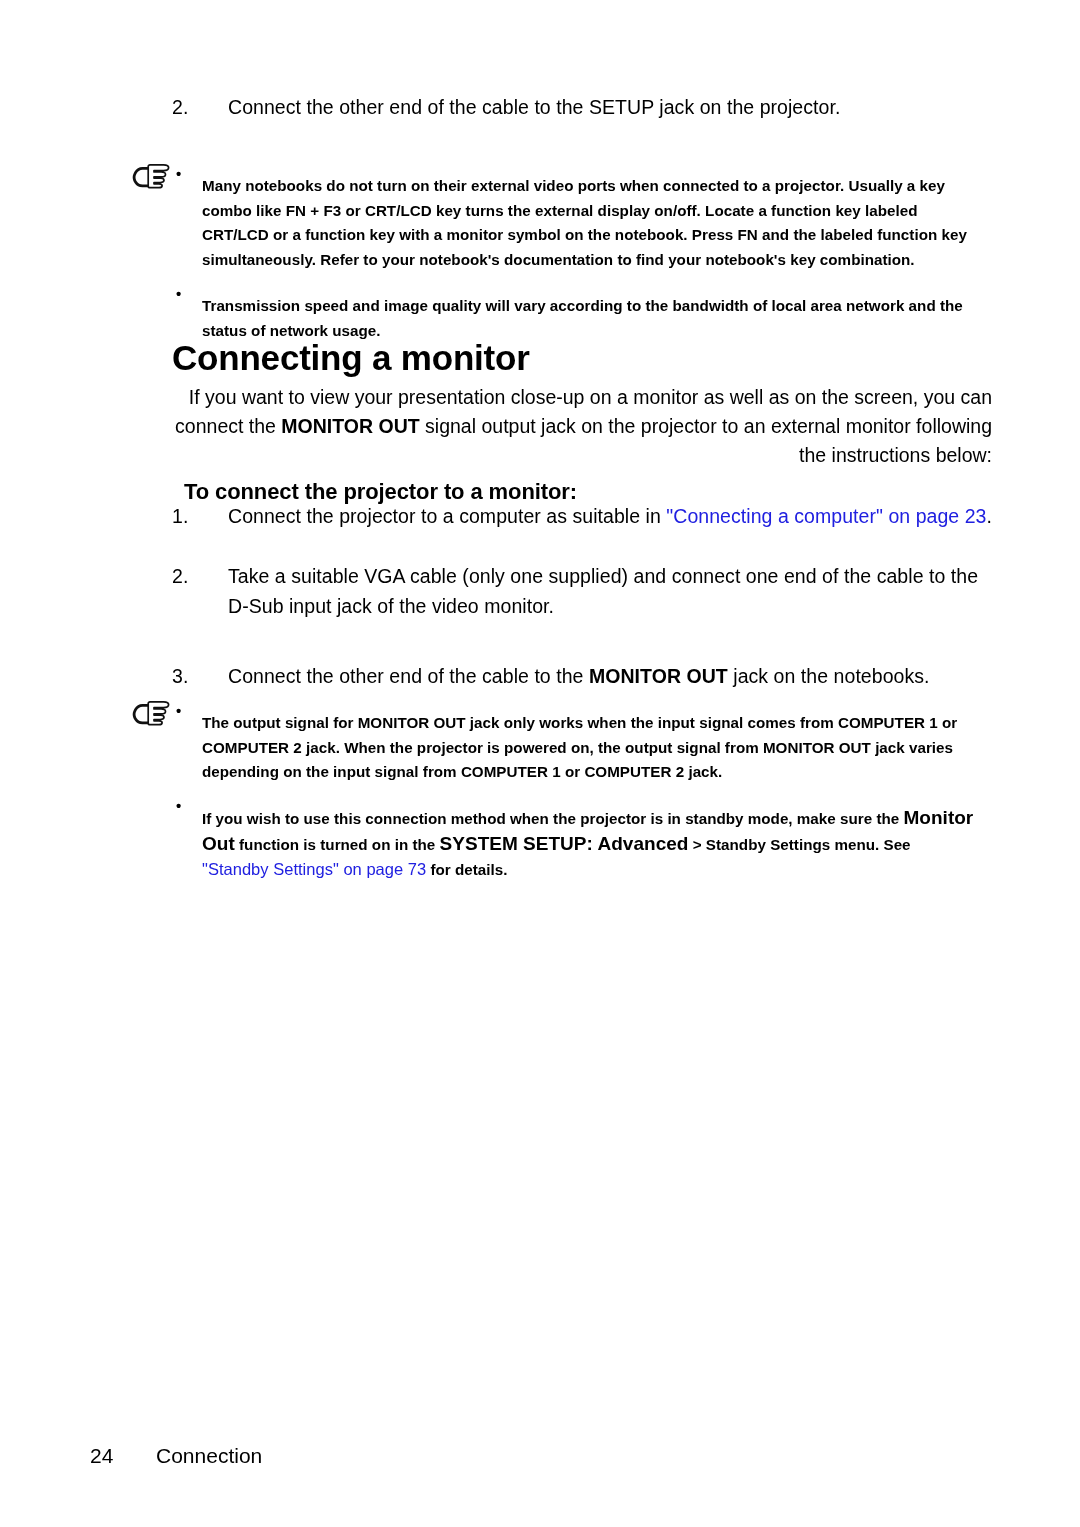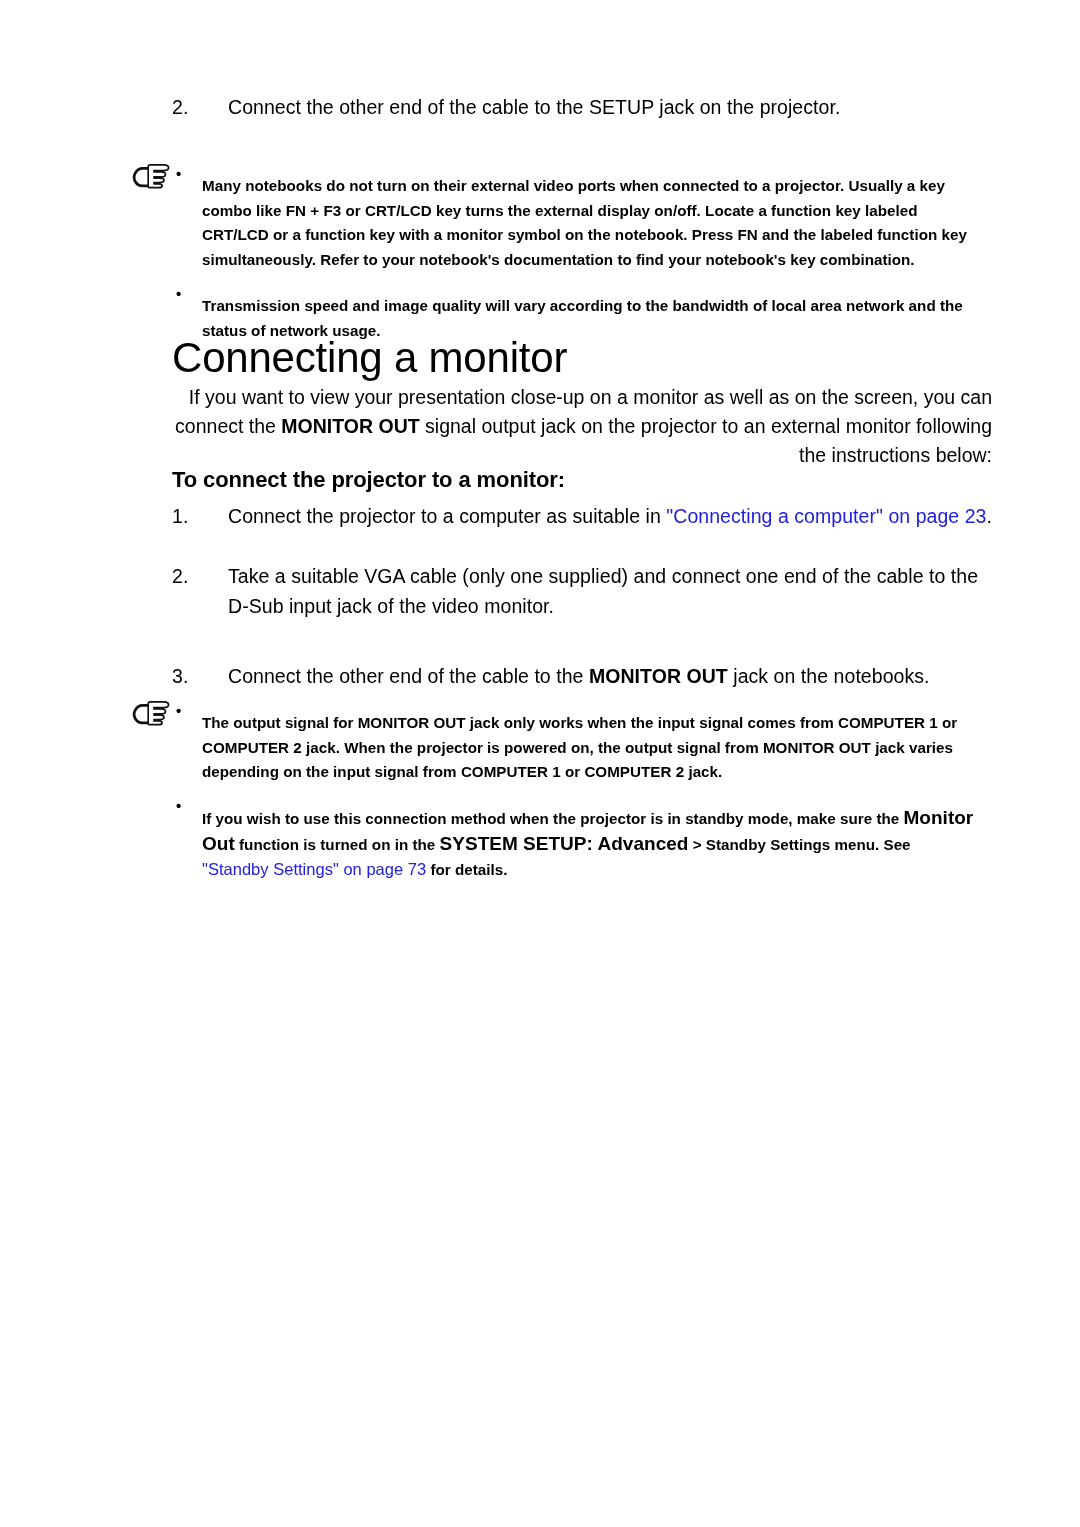--- a/index.html
+++ b/index.html
@@ -57,23 +57,23 @@
 
   
   .body-par {
     font-size: 19.5px;
     line-height: 29px;
     font-weight: 400;
   }
 
   
   .h1 {
-    font-size: 42px;
+    font-size: 35px;
     line-height: 42px;
-    font-weight: 400;
+    font-weight: 700;
     letter-spacing: -0.2px;
   }
   .h2 {
     font-size: 22px;
     line-height: 28px;
     font-weight: 700;
     letter-spacing: -0.1px;
   }
 
   
@@ -174,21 +174,21 @@
   <div class="note" style="left:128px; top:282px; width:852px;">
     <div class="note-icon blank"></div>
     <div class="note-bullet">•</div>
     <div class="note-text">Transmission speed and image quality will vary according to the bandwidth of local area network and the status of network usage.</div>
   </div>
 
   <h1 class="blk h1" style="left:172px; top:337px; width:820px; margin:0;">Connecting a monitor</h1>
 
   <p class="blk body-par" style="left:172px; top:383px; width:820px; margin:0;text-align:right;"><span>If you want to view your presentation close-up on a monitor as well as on the screen, you can connect the </span><b>MONITOR OUT</b><span> signal output jack on the projector to an external monitor following the instructions below:</span></p>
 
-  <h2 class="blk h2" style="left:172px; top:466px; width:820px; margin:0;">To connect the projector to a monitor:</h2>
+  <h2 class="blk h2" style="left:172px; top:466px; width:820px; margin:12px;">To connect the projector to a monitor:</h2>
 
   <div class="blk step" style="left:172px; top:501px; width:820px;">
     <div class="step-num">1.</div>
     <div class="step-body"><span>Connect the projector to a computer as suitable in </span><a class="lnk" href="#" style="text-decoration:none">"Connecting a computer" on page 23</a><span>.</span></div>
   </div>
 
   <div class="blk step" style="left:172px; top:561px; width:820px;">
     <div class="step-num">2.</div>
     <div class="step-body">Take a suitable VGA cable (only one supplied) and connect one end of the cable to the D-Sub input jack of the video monitor.</div>
   </div>
@@ -220,14 +220,18 @@
     <div class="note-bullet">•</div>
     <div class="note-text"><span>The output signal for </span><b>MONITOR OUT</b><span> jack only works when the input signal comes from </span><b>COMPUTER 1</b><span> or </span><b>COMPUTER 2</b><span> jack. When the projector is powered on, the output signal from </span><b>MONITOR OUT</b><span> jack varies depending on the input signal from </span><b>COMPUTER 1</b><span> or </span><b>COMPUTER 2</b><span> jack.</span></div>
   </div>
 
   <div class="note" style="left:128px; top:794px; width:852px;">
     <div class="note-icon blank"></div>
     <div class="note-bullet">•</div>
     <div class="note-text"><span>If you wish to use this connection method when the projector is in standby mode, make sure the </span><span class="big">Monitor Out</span><span> function is turned on in the </span><span class="big">SYSTEM SETUP: Advanced</span><span> &gt; Standby Settings menu. See </span><a class="lnk" href="#" style="text-decoration:none">"Standby Settings" on page 73</a><span> for details.</span></div>
   </div>
 
+  <div class="footer" style="left:90px; top:1443px; width:500px;">
+    <div class="footer-page">24</div>
+    <div class="footer-sec">Connection</div>
+  </div>
 
 </div>
 
 </body></html>

